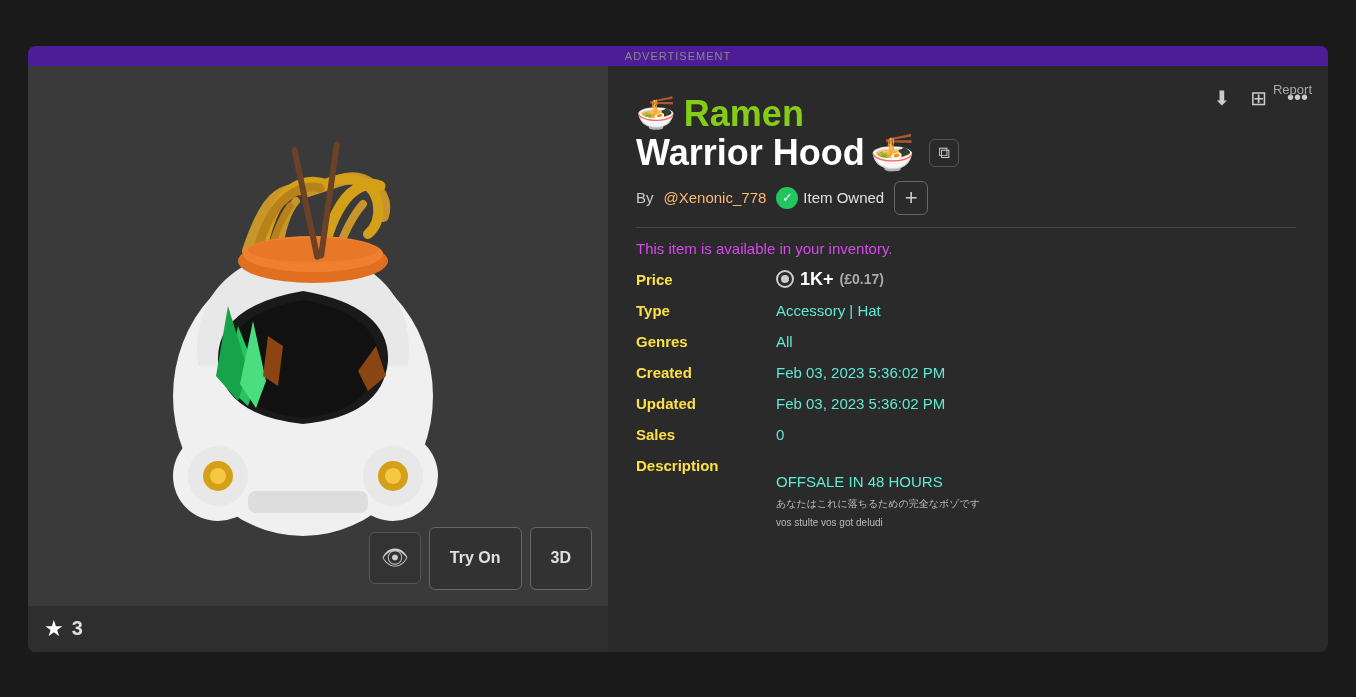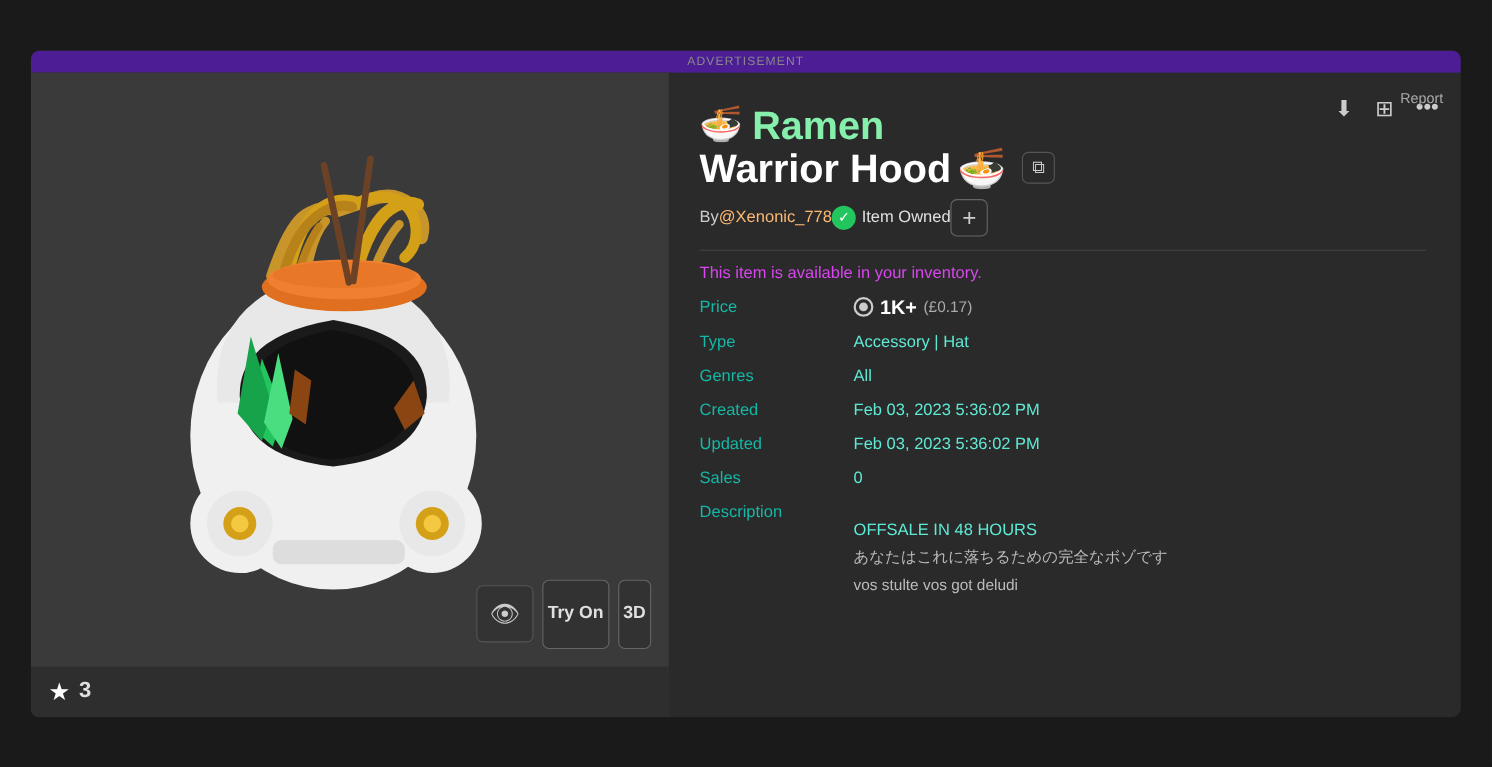--- a/index.html
+++ b/index.html
@@ -77,21 +77,21 @@
       color: #ccc;
       font-size: 22px;
     }
     .action-btn {
       background: rgba(50,50,50,0.92);
       border: 1.5px solid #666;
       border-radius: 6px;
       color: #e0e0e0;
       font-size: 16px;
       font-weight: bold;
-      padding: 10px 4px;
+      padding: 10px 20px;
       cursor: pointer;
       height: 63px;
     }
     .rating-row {
       width: 100%;
       padding: 10px 16px;
       display: flex;
       align-items: center;
       gap: 8px;
       background: #2e2e2e;
@@ -148,21 +148,21 @@
       margin-top: 4px;
       margin-bottom: 0;
     }
     .item-emoji {
       font-size: 32px;
       line-height: 1;
     }
     .item-name-first {
       font-size: 36px;
       font-weight: bold;
-      color: #86efac;
+      color: #84cc16;
       line-height: 1.1;
     }
     .item-name-second {
       font-size: 36px;
       font-weight: bold;
       color: #fff;
       line-height: 1.1;
       display: flex;
       align-items: center;
       gap: 6px;
@@ -175,21 +175,21 @@
       color: #ccc;
       cursor: pointer;
       font-size: 16px;
       padding: 4px 8px;
       margin-left: 8px;
       vertical-align: middle;
     }
     .creator-row {
       display: flex;
       align-items: center;
-      gap: 0;
+      gap: 10px;
       margin-top: 8px;
       font-size: 15px;
       color: #ccc;
     }
     .creator-link {
       color: #fdba74;
       text-decoration: none;
     }
     .owned-badge {
       display: flex;
@@ -232,41 +232,41 @@
       color: #d946ef;
       margin-bottom: 12px;
     }
     .details-grid {
       display: grid;
       grid-template-columns: 140px 1fr;
       gap: 10px 0;
       font-size: 15px;
     }
     .detail-label {
-      color: #14b8a6;
-      font-weight: normal;
+      color: #fde047;
+      font-weight: bold;
       padding: 2px 0;
     }
     .detail-value {
       color: #5eead4;
       font-weight: normal;
       padding: 2px 0;
     }
     .price-value {
       display: flex;
       align-items: center;
       gap: 6px;
       font-size: 18px;
       font-weight: bold;
       color: #fff;
     }
     .price-secondary {
       font-size: 14px;
       color: #aaa;
-      font-weight: normal;
+      font-weight: bold;
     }
     .robux-icon {
       width: 18px;
       height: 18px;
       border: 2px solid #ccc;
       border-radius: 50%;
       display: inline-block;
       position: relative;
       flex-shrink: 0;
     }
@@ -278,21 +278,21 @@
       transform: translate(-50%, -50%);
       width: 8px;
       height: 8px;
       background: #ccc;
       border-radius: 50%;
     }
     .description-section {
       margin-top: 16px;
     }
     .description-text {
-      font-size: 14px;
+      font-size: 10px;
       color: #bbb;
       line-height: 1.5;
       margin-top: 4px;
     }
     .helmet-svg {
       width: 420px;
       height: 460px;
     }
   </style>
 </head>

